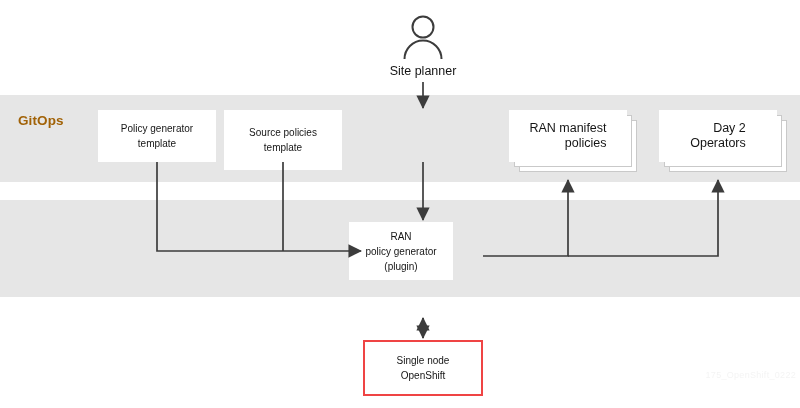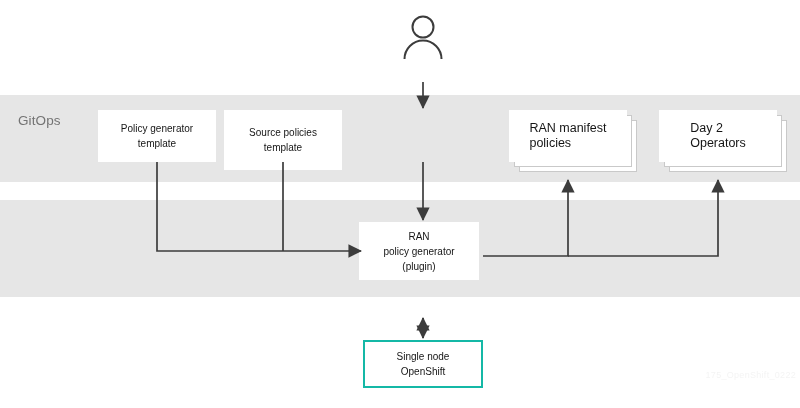--- a/index.html
+++ b/index.html
@@ -10,22 +10,22 @@
     color:#151515;
   }
   #stage{position:absolute;inset:0;width:800px;height:408px;}
 
   
   .band{position:absolute;left:0;width:800px;background:#e6e6e6;}
   #band-gitops{top:95px;height:87px;}
   #band-acm{top:200px;height:97px;}
 
   .band-label{
-    position:absolute;font-weight:normal;font-size:13.5px;line-height:15px;
-    color:#737373;white-space:pre-line;letter-spacing:.1px;
+    position:absolute;font-weight:bold;font-size:13.5px;line-height:15px;
+    color:#a16207;white-space:pre-line;letter-spacing:.1px;
   }
   #label-gitops{left:18px;top:113px;}
   #label-acm{left:18px;top:227px;}
 
   
   .box{
     position:absolute;background:#ffffff;
     display:flex;align-items:center;justify-content:center;text-align:center;
     font-size:10px;line-height:15px;white-space:pre-line;color:#151515;
     box-sizing:border-box;
@@ -34,31 +34,31 @@
   #box-source-policies-template{left:224px;top:110px;width:118px;height:60px;}
   #box-cluster-site-definition{left:363px;top:110px;width:120px;height:52px;}
 
   
   .stack{position:absolute;}
   .stack .sheet{position:absolute;background:#ffffff;border:1px solid #c9c9c9;box-sizing:border-box;}
   .stack .sheet.s2{left:10px;top:10px;width:118px;height:52px;}
   .stack .sheet.s1{left:5px;top:5px;width:118px;height:52px;}
   .stack .front{
     position:absolute;left:0;top:0;width:118px;height:52px;background:#fff;
-    display:flex;align-items:center;justify-content:center;text-align:left;
+    display:flex;align-items:center;justify-content:center;text-align:right;
     font-size:12.5px;line-height:15px;white-space:pre-line;box-sizing:border-box;
   }
   #stack-ran-manifest-policies{left:509px;top:110px;width:130px;height:64px;}
   #stack-day2-operators{left:659px;top:110px;width:130px;height:64px;}
 
-  #box-ran-policy-generator{left:359px;top:222px;width:120px;height:58px;}
+  #box-ran-policy-generator{left:349px;top:222px;width:104px;height:58px;}
 
   #box-single-node-openshift{
-    left:363px;top:340px;width:120px;height:48px;
-    border:2px solid #14b8a6;background:#ffffff;
+    left:363px;top:340px;width:120px;height:56px;
+    border:2px solid #ef4444;background:#ffffff;
   }
 
   
   #person-icon{position:absolute;left:400px;top:14px;width:46px;height:46px;}
   #label-site-planner{
     position:absolute;left:355px;top:64px;width:136px;text-align:center;
     font-size:12.5px;line-height:15px;color:#151515;
   }
 
   
@@ -79,20 +79,21 @@
   <div class="band" id="band-acm"></div>
 
   <div class="band-label" id="label-gitops">GitOps</div>
 
   <div id="person-icon">
     <svg width="46" height="46" viewBox="0 0 46 46">
       <circle cx="23" cy="13" r="10.5" fill="none" stroke="#3c3c3c" stroke-width="2"></circle>
       <path d="M4.5 45 A18.5 18.5 0 0 1 41.5 45" fill="none" stroke="#3c3c3c" stroke-width="2"></path>
     </svg>
   </div>
+  <div id="label-site-planner">Site planner</div>
 
   <div class="box" id="box-policy-generator-template">Policy generator
 template</div>
 
   <div class="box" id="box-source-policies-template">Source policies
 template</div>
 
 
   <div class="stack" id="stack-ran-manifest-policies">
     <div class="sheet s2"></div>

